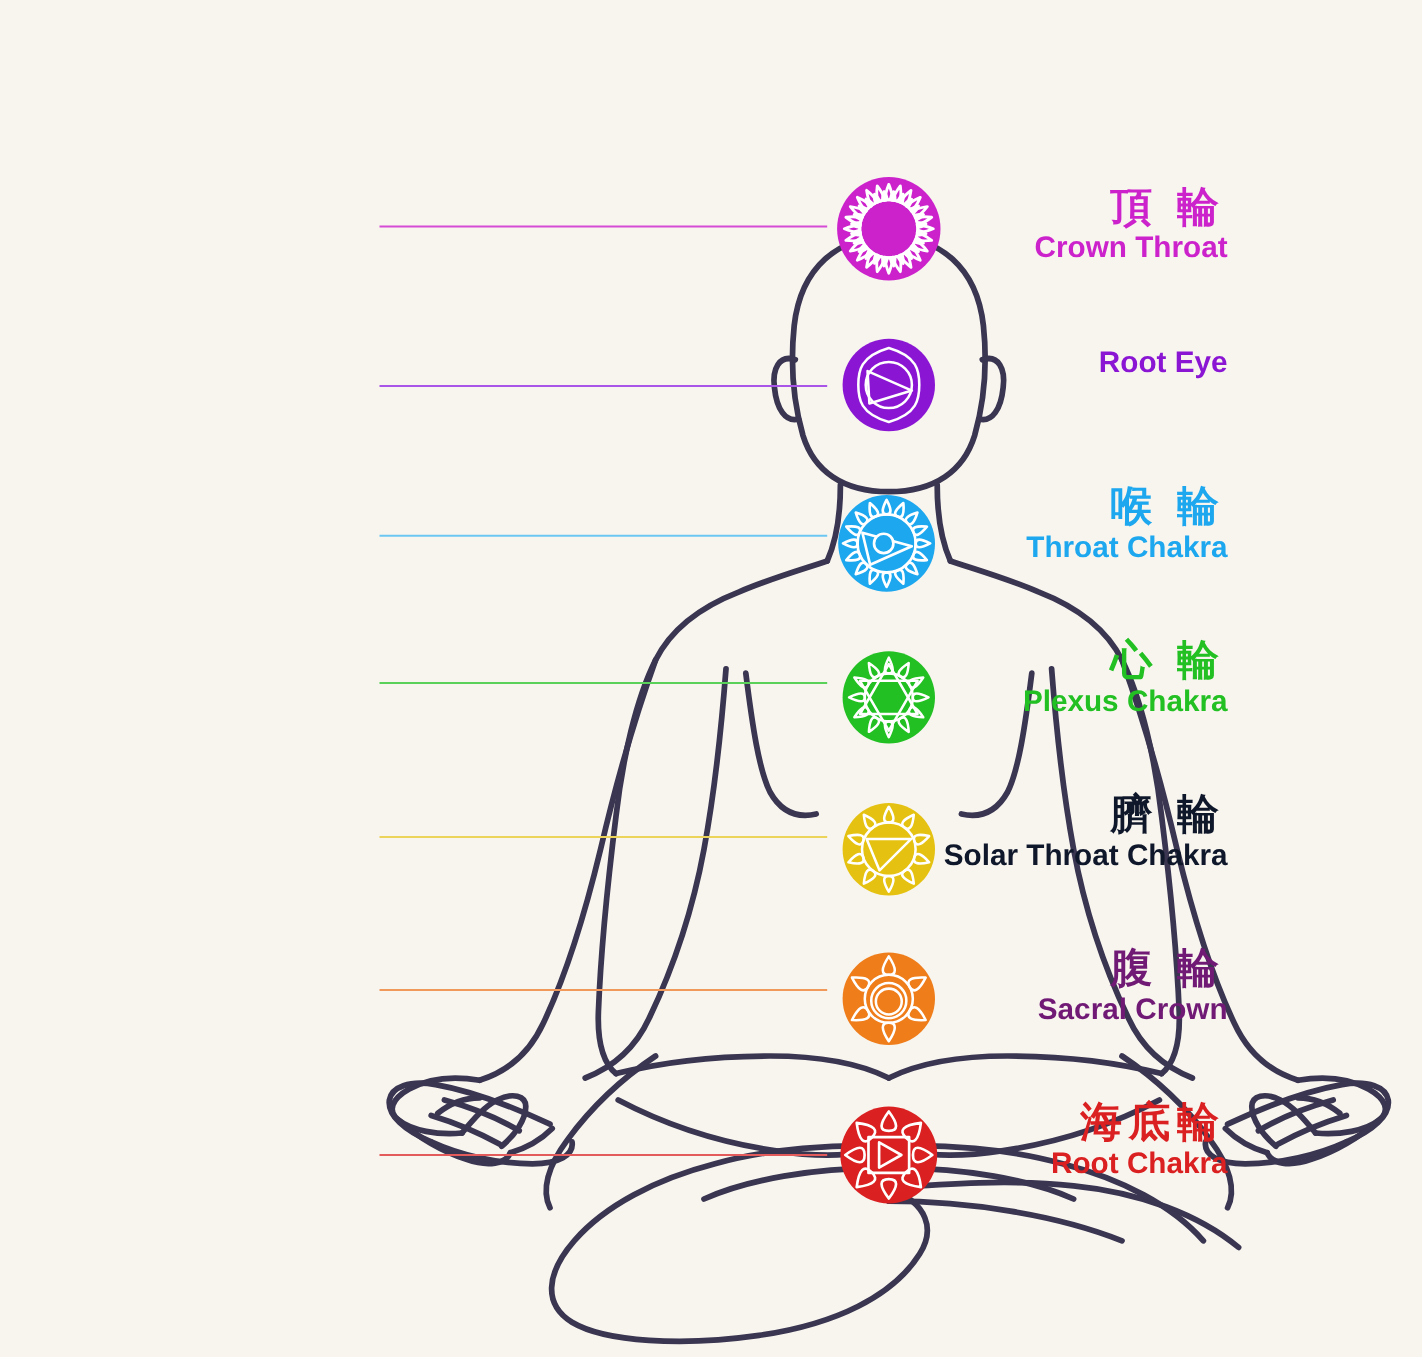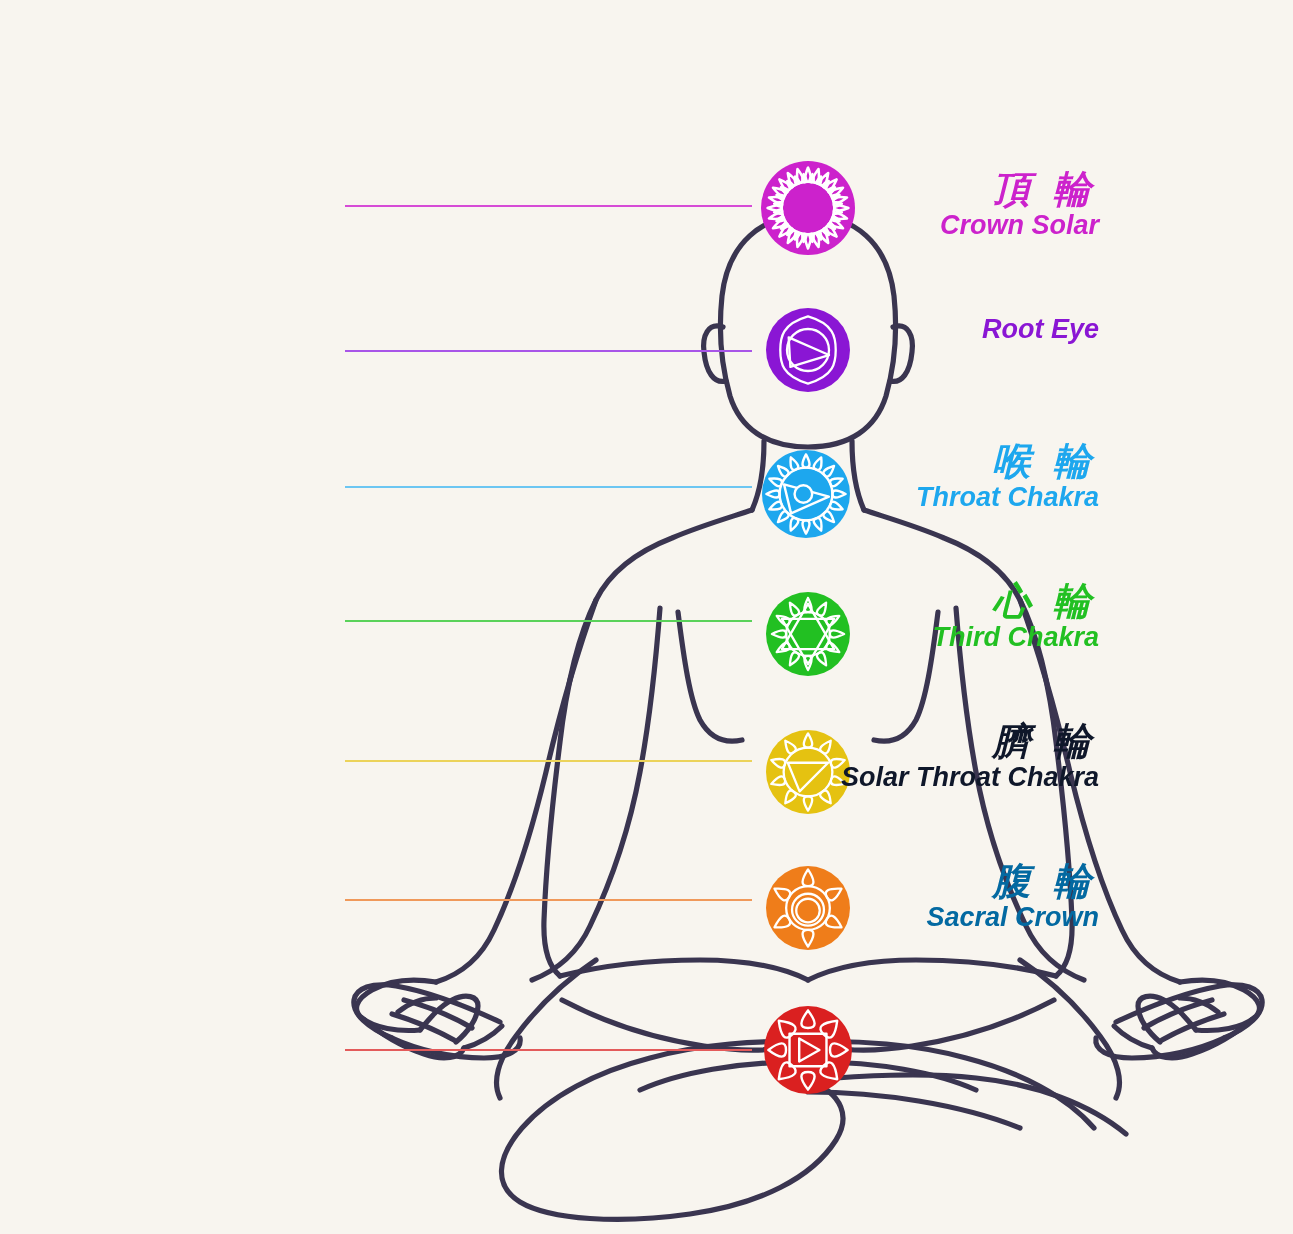--- a/index.html
+++ b/index.html
@@ -18,25 +18,24 @@
     overflow: hidden;
   }
   .figure-layer, .lines-layer, .chakra-layer {
     position: absolute;
     left: 0; top: 0;
     width: 1293px;
     height: 1234px;
   }
   .labels-layer {
     position: absolute;
-    left: 0; top: 0;
+    left: 17px; top: 0;
     width: 1099px;
     height: 1234px;
     pointer-events: none;
-    font-style: italic;
   }
   .chakra-label {
     position: absolute;
     right: 0;
     text-align: right;
     line-height: 1.0;
     pointer-events: auto;
   }
   .label-cn {
     font-size: 38px;
@@ -297,42 +296,46 @@
             <path d="M 799.2 1038.56 L 819.44 1050 L 799.2 1061.44 Z"></path>
           </g>
         </g>
       </g>
   </svg>
 
   <div class="labels-layer">
 
     <div class="chakra-label" style="top: 170px; width: 320px; color: rgb(204, 34, 204);">
       <div class="label-cn">頂 輪</div>
-      <div class="label-en">Crown Solar</div>
+      <div class="label-en">Crown Throat</div>
     </div>
 
     <div class="chakra-label" style="top: 312px; width: 320px; color: rgb(138, 22, 212);">
       <div class="label-en">Root Eye</div>
     </div>
 
     <div class="chakra-label" style="top: 442px; width: 320px; color: rgb(29, 167, 238);">
       <div class="label-cn">喉 輪</div>
       <div class="label-en">Throat Chakra</div>
     </div>
 
     <div class="chakra-label" style="top: 582px; width: 320px; color: rgb(34, 192, 34);">
       <div class="label-cn">心 輪</div>
-      <div class="label-en">Third Chakra</div>
+      <div class="label-en">Plexus Chakra</div>
     </div>
 
     <div class="chakra-label" style="top: 722px; width: 320px; color: #0f172a;">
       <div class="label-cn">臍 輪</div>
       <div class="label-en">Solar Throat Chakra</div>
     </div>
 
-    <div class="chakra-label" style="top: 862px; width: 320px; color: #0369a1;">
+    <div class="chakra-label" style="top: 862px; width: 320px; color: #701a75;">
       <div class="label-cn">腹 輪</div>
       <div class="label-en">Sacral Crown</div>
     </div>
 
+    <div class="chakra-label" style="top: 1002px; width: 330px; color: rgb(218, 32, 32);">
+      <div class="label-cn">海底輪</div>
+      <div class="label-en">Root Chakra</div>
+    </div>
 
   </div>
 </div>
 
 </body></html>

